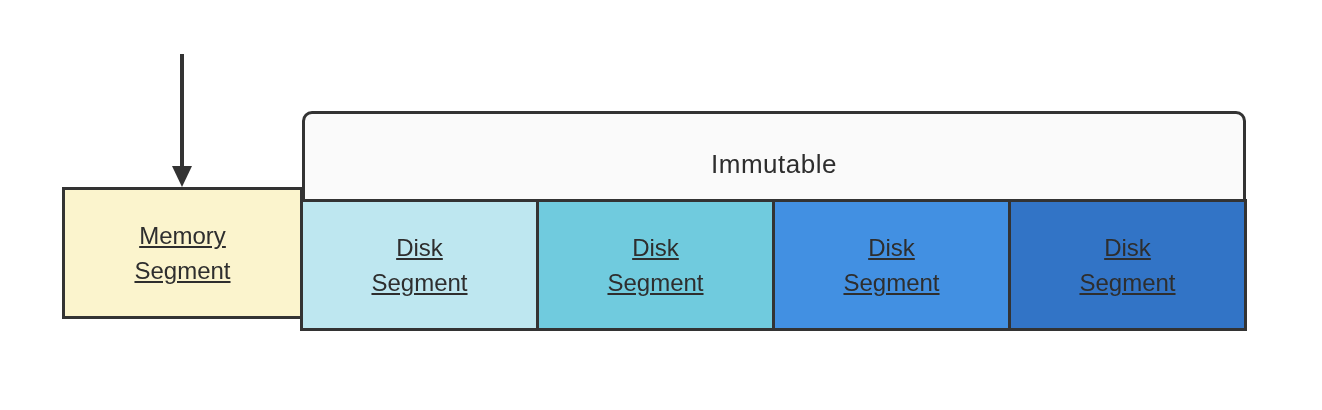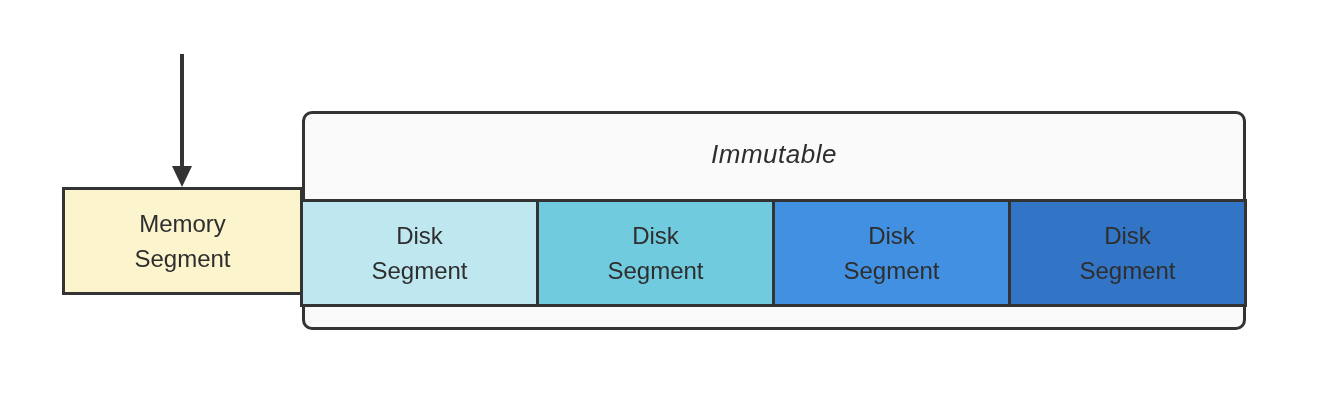--- a/index.html
+++ b/index.html
@@ -26,53 +26,53 @@
     height: 219px;
     background: #fafafa;
     border: 3.5px solid #333333;
     border-radius: 10px;
     box-sizing: border-box;
     z-index: 1;
   }
   .immutable-title {
     position: absolute;
     left: 0;
-    top: 6px;
+    top: 16px;
     width: 100%;
     height: 68px;
     display: flex;
     align-items: center;
     justify-content: center;
     font-size: 26px;
-    font-style: italic;
     font-weight: 500;
     letter-spacing: 0.5px;
   }
 
   
   .segment-row {
     position: absolute;
     left: 62px;
     top: 187px;
     height: 120px;
     display: flex;
     z-index: 2;
   }
   .segment {
     box-sizing: border-box;
-    height: 108px;
+    height: 132px;
     border: 3px solid #333333;
     display: flex;
     align-items: center;
     justify-content: center;
     text-align: center;
     font-size: 24px;
     font-weight: 500;
     line-height: 35px;
     white-space: pre-line;
+    text-decoration: underline;
   }
   .segment.memory { width: 241px; }
   .segment.disk   { width: 239px; margin-left: -3px; margin-top: 12px; }
 
   
   .write-label {
     position: absolute;
     left: 58px;
     top: 124px;
     width: 112px;

